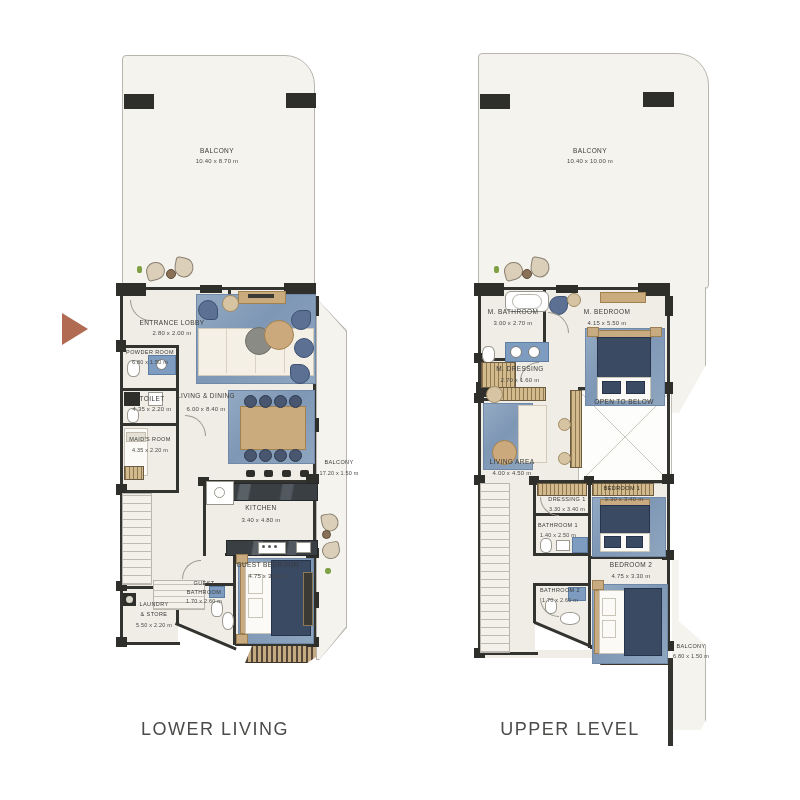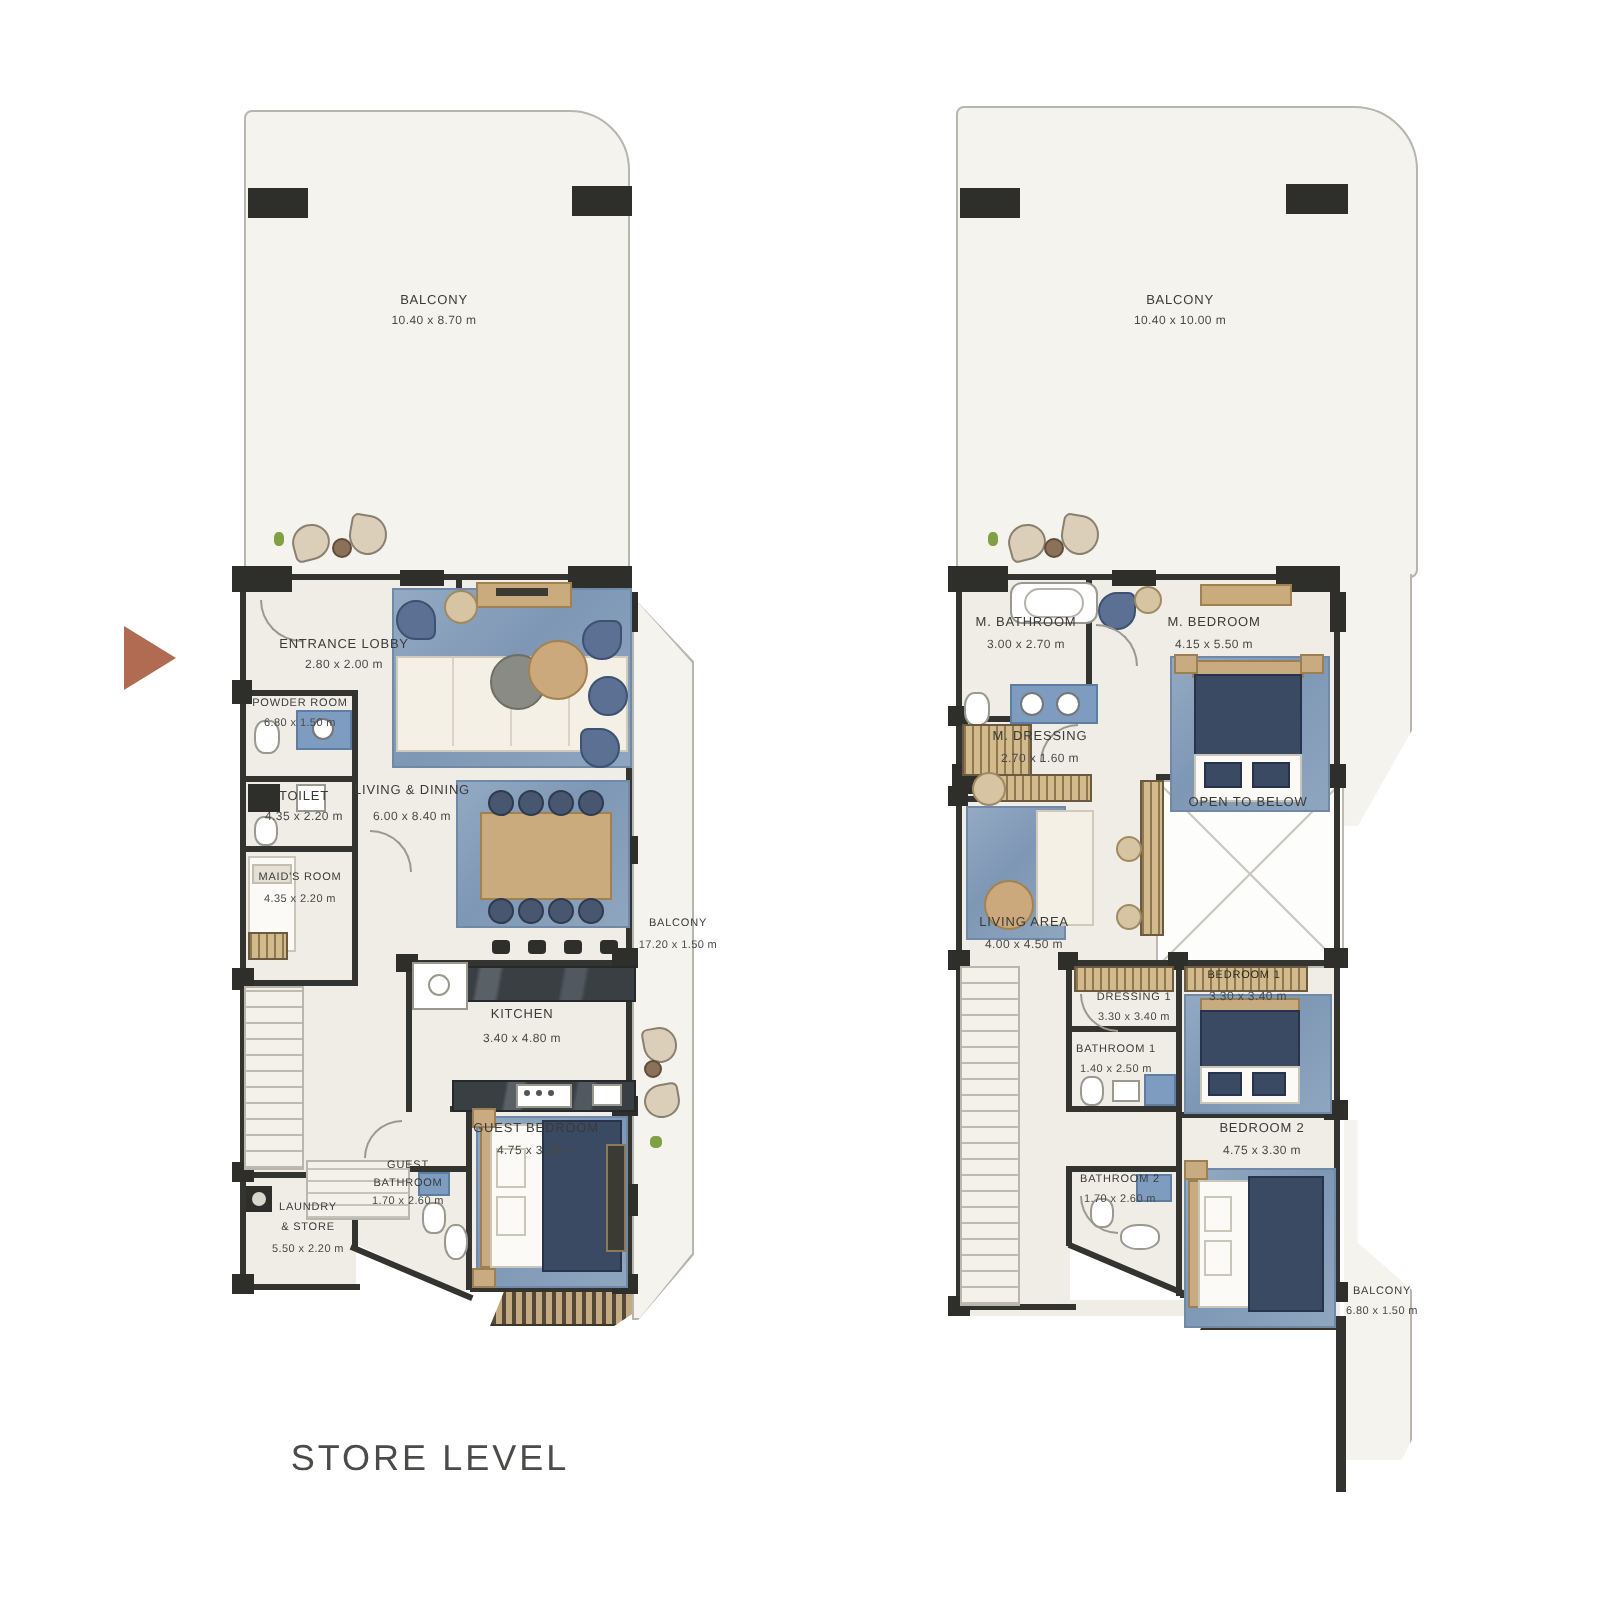--- a/index.html
+++ b/index.html
@@ -341,15 +341,16 @@
     <div class="abs lbl lbl-sm" style="left:567px;top:496px;">DRESSING 1</div>
     <div class="abs dim" style="left:567px;top:506px;font-size:5.5px;">3.30 x 3.40 m</div>
     <div class="abs lbl lbl-sm" style="left:558px;top:522px;">BATHROOM 1</div>
     <div class="abs dim" style="left:558px;top:532px;font-size:5.5px;">1.40 x 2.50 m</div>
     <div class="abs lbl" style="left:631px;top:561px;">BEDROOM 2</div>
     <div class="abs dim" style="left:631px;top:573px;">4.75 x 3.30 m</div>
     <div class="abs lbl lbl-sm" style="left:560px;top:587px;">BATHROOM 2</div>
     <div class="abs dim" style="left:560px;top:597px;font-size:5.5px;">1.70 x 2.60 m</div>
   </div>
 
-  <div class="abs title" style="left:215px;top:719px;">STORE LEVEL</div>
+  <div class="abs title" style="left:215px;top:719px;">LOWER LIVING</div>
+  <div class="abs title" style="left:570px;top:719px;">UPPER LEVEL</div>
 
 </div>
 
 </body></html>

